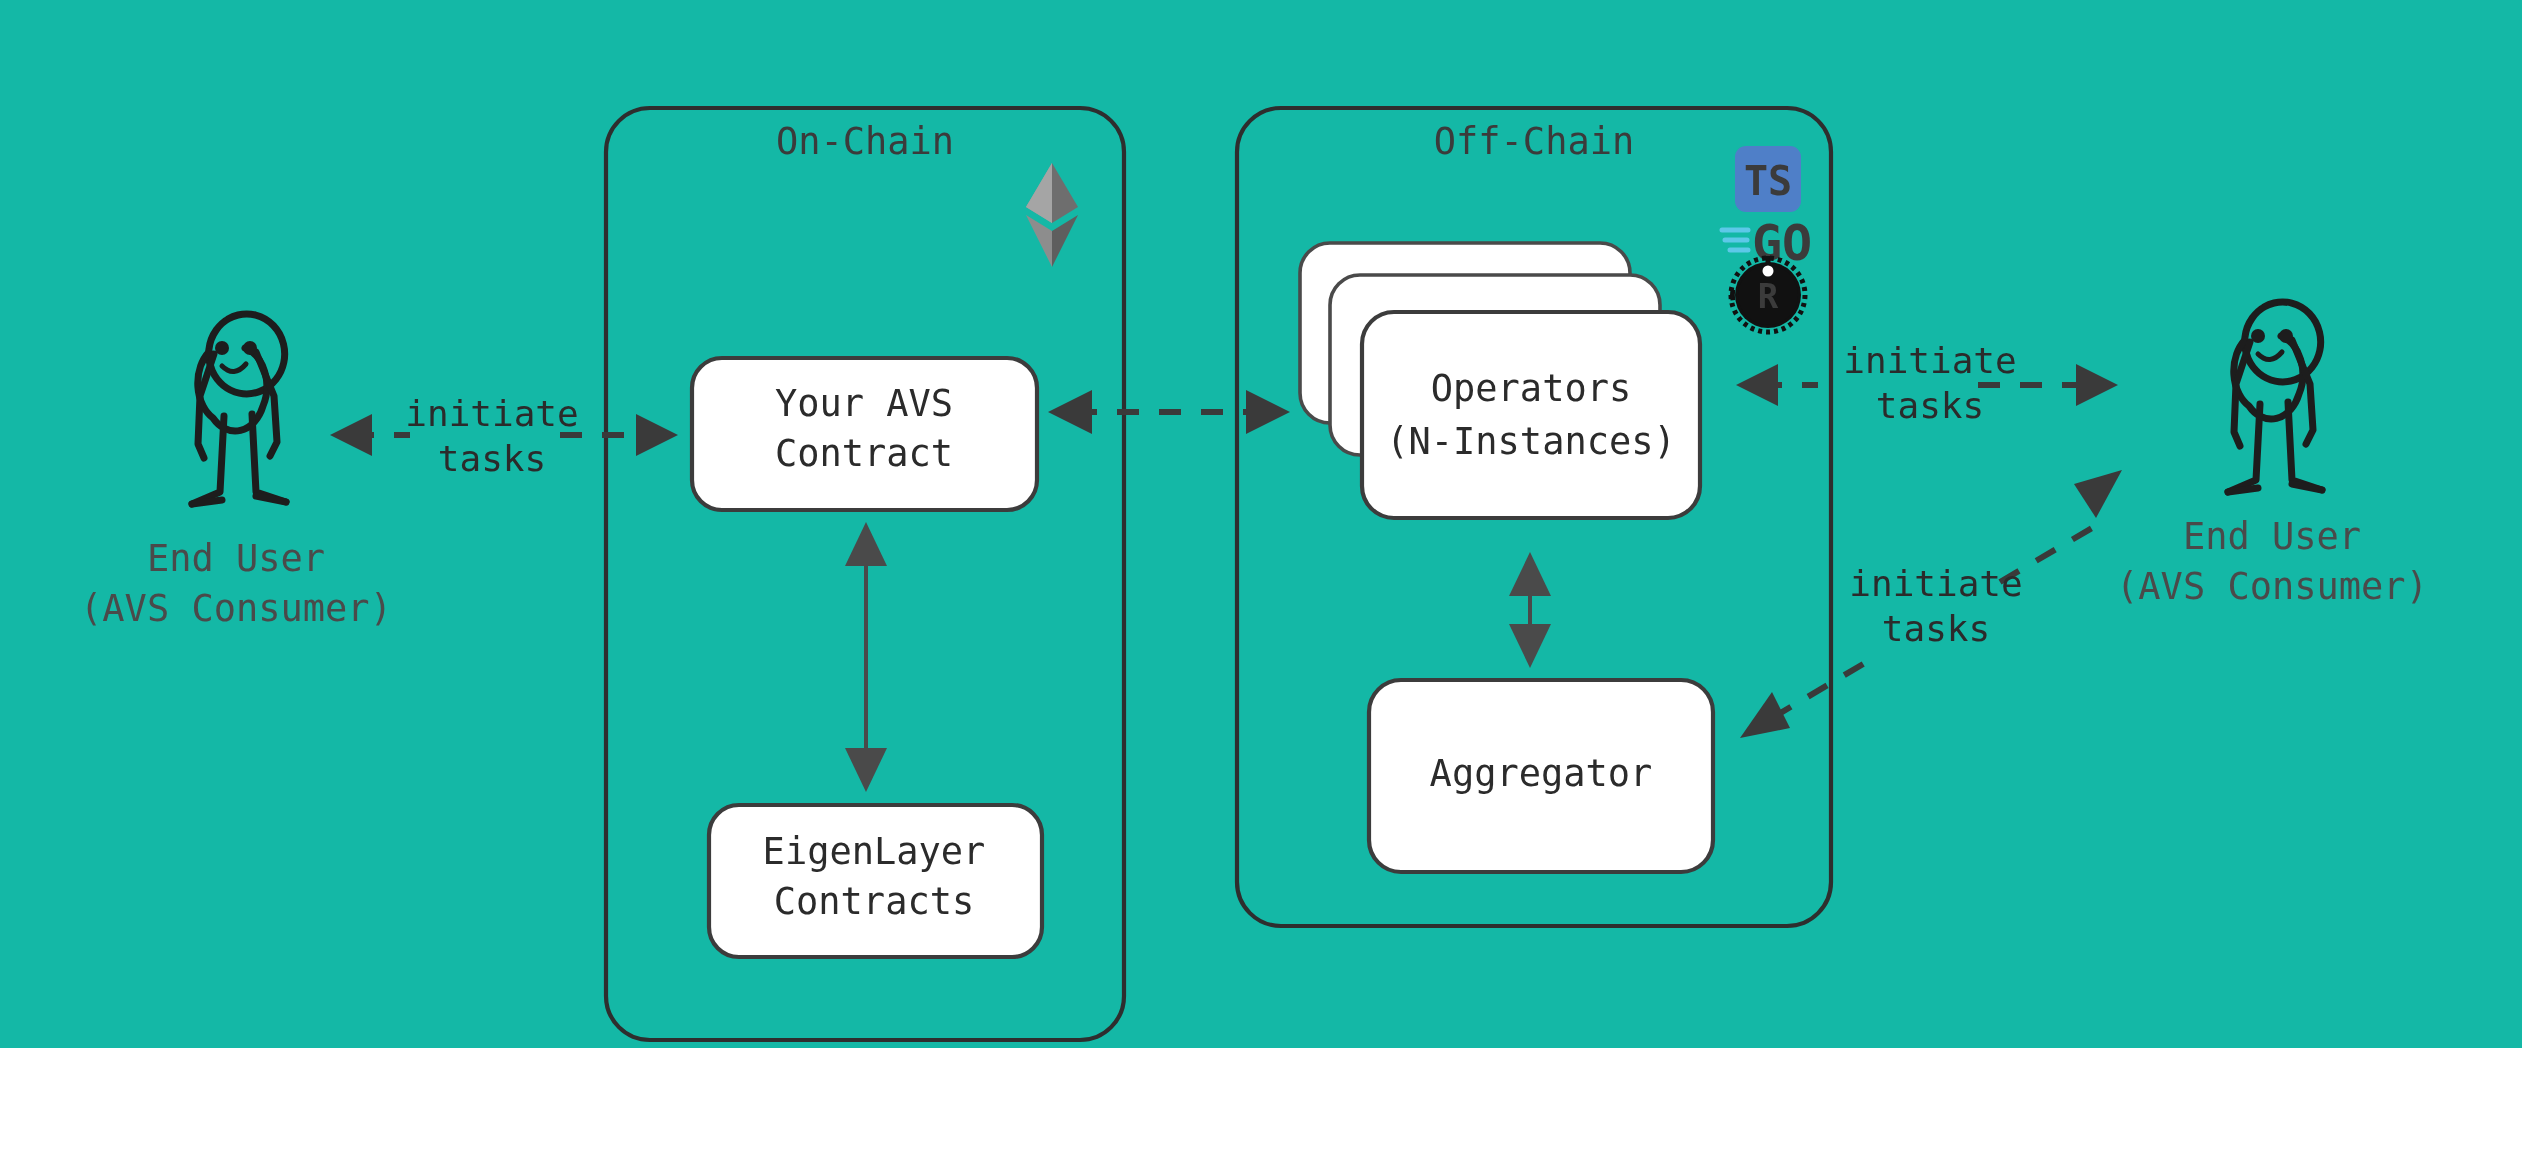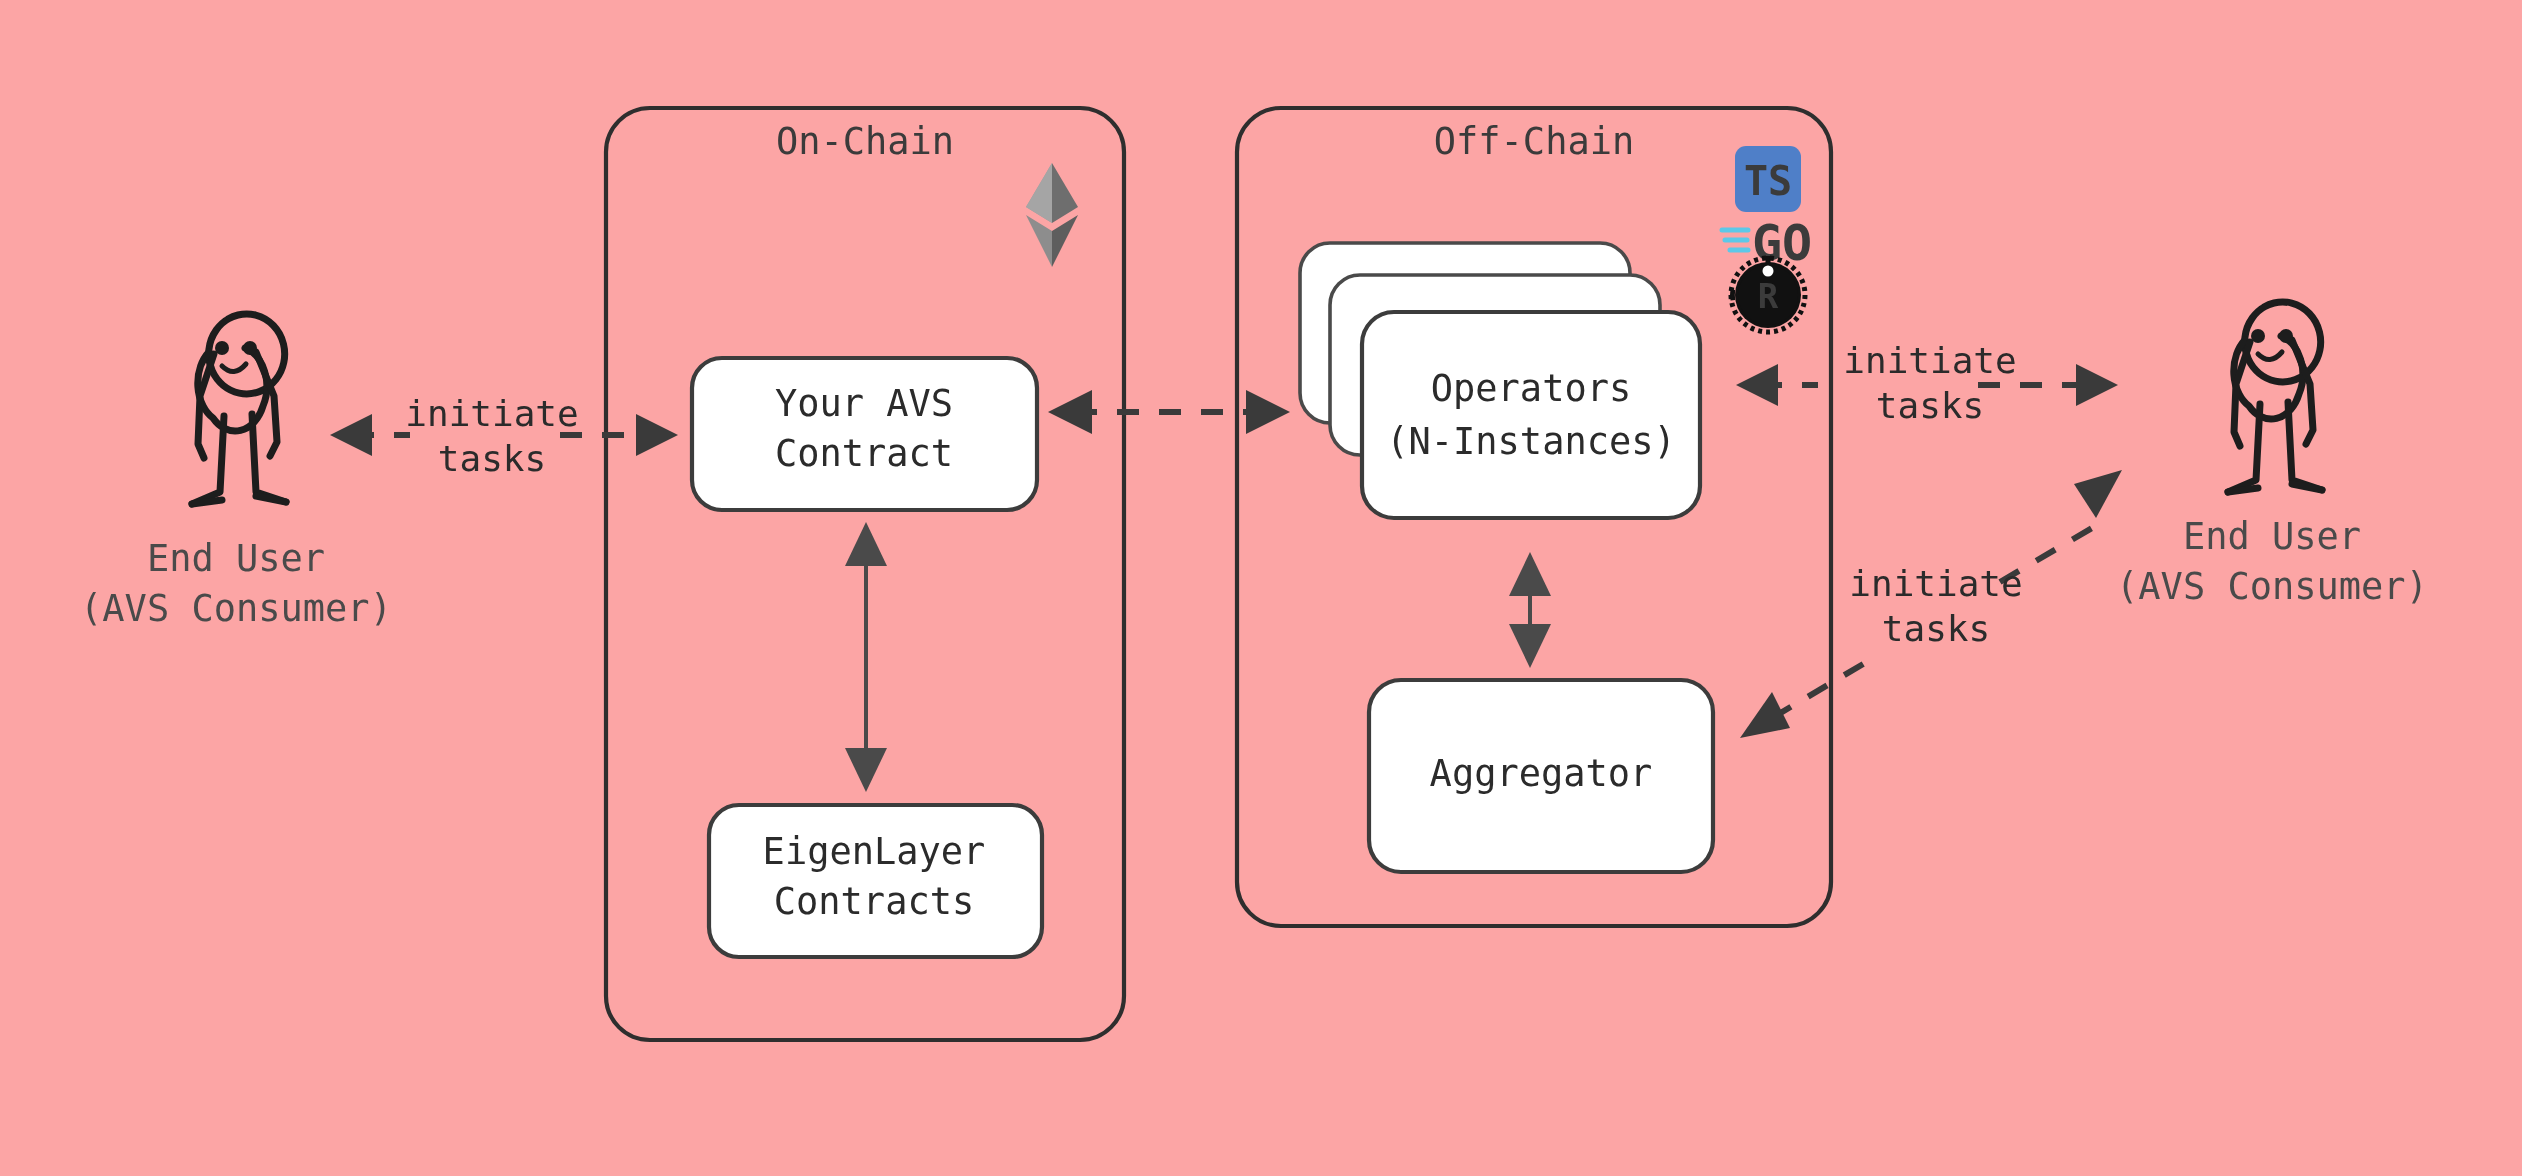--- a/index.html
+++ b/index.html
@@ -3,22 +3,22 @@
 <meta charset="utf-8">
 <style>
   html, body {
     margin: 0;
     padding: 0;
     background: #ffffff;
   }
   #stage {
     position: relative;
     width: 2522px;
-    height: 1176px;
-    background: #fca5a5;
+    height: 1048px;
+    background: #14b8a6;
     overflow: hidden;
     font-family: "DejaVu Sans Mono", "Liberation Mono", monospace;
   }
   #diagram {
     position: absolute;
     inset: 0;
     width: 2522px;
     height: 1176px;
   }
   .panel-rect {

